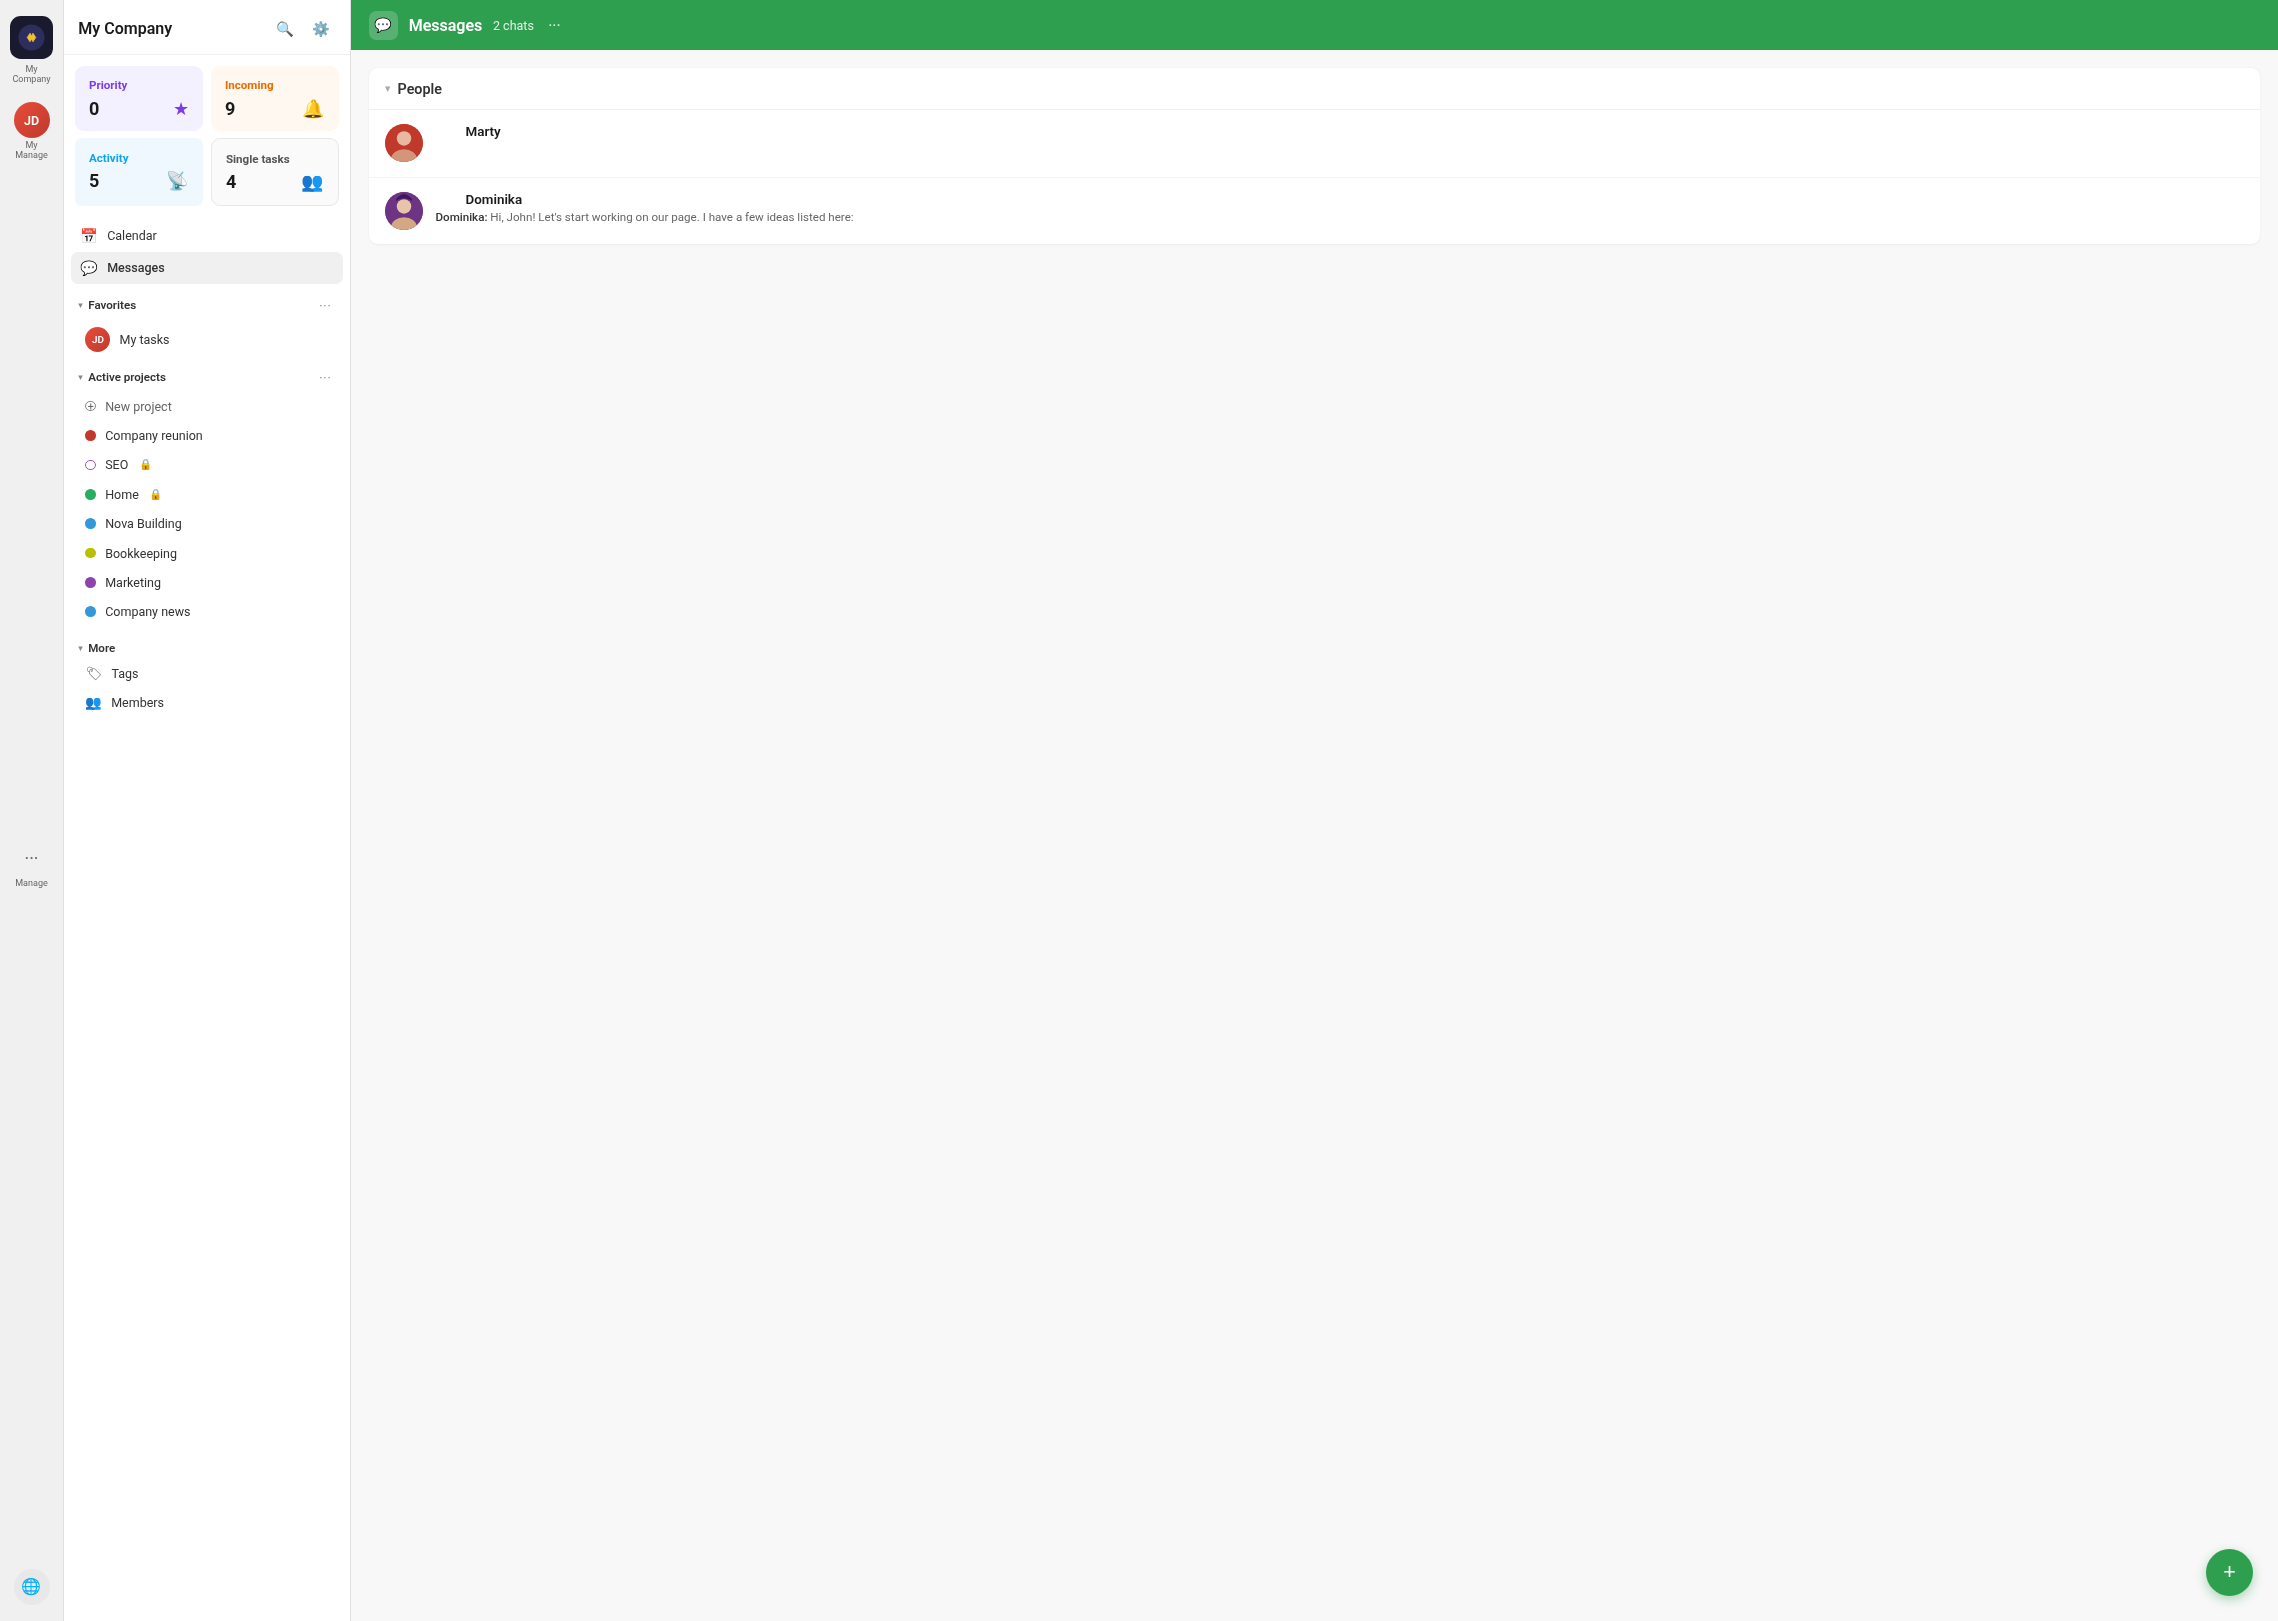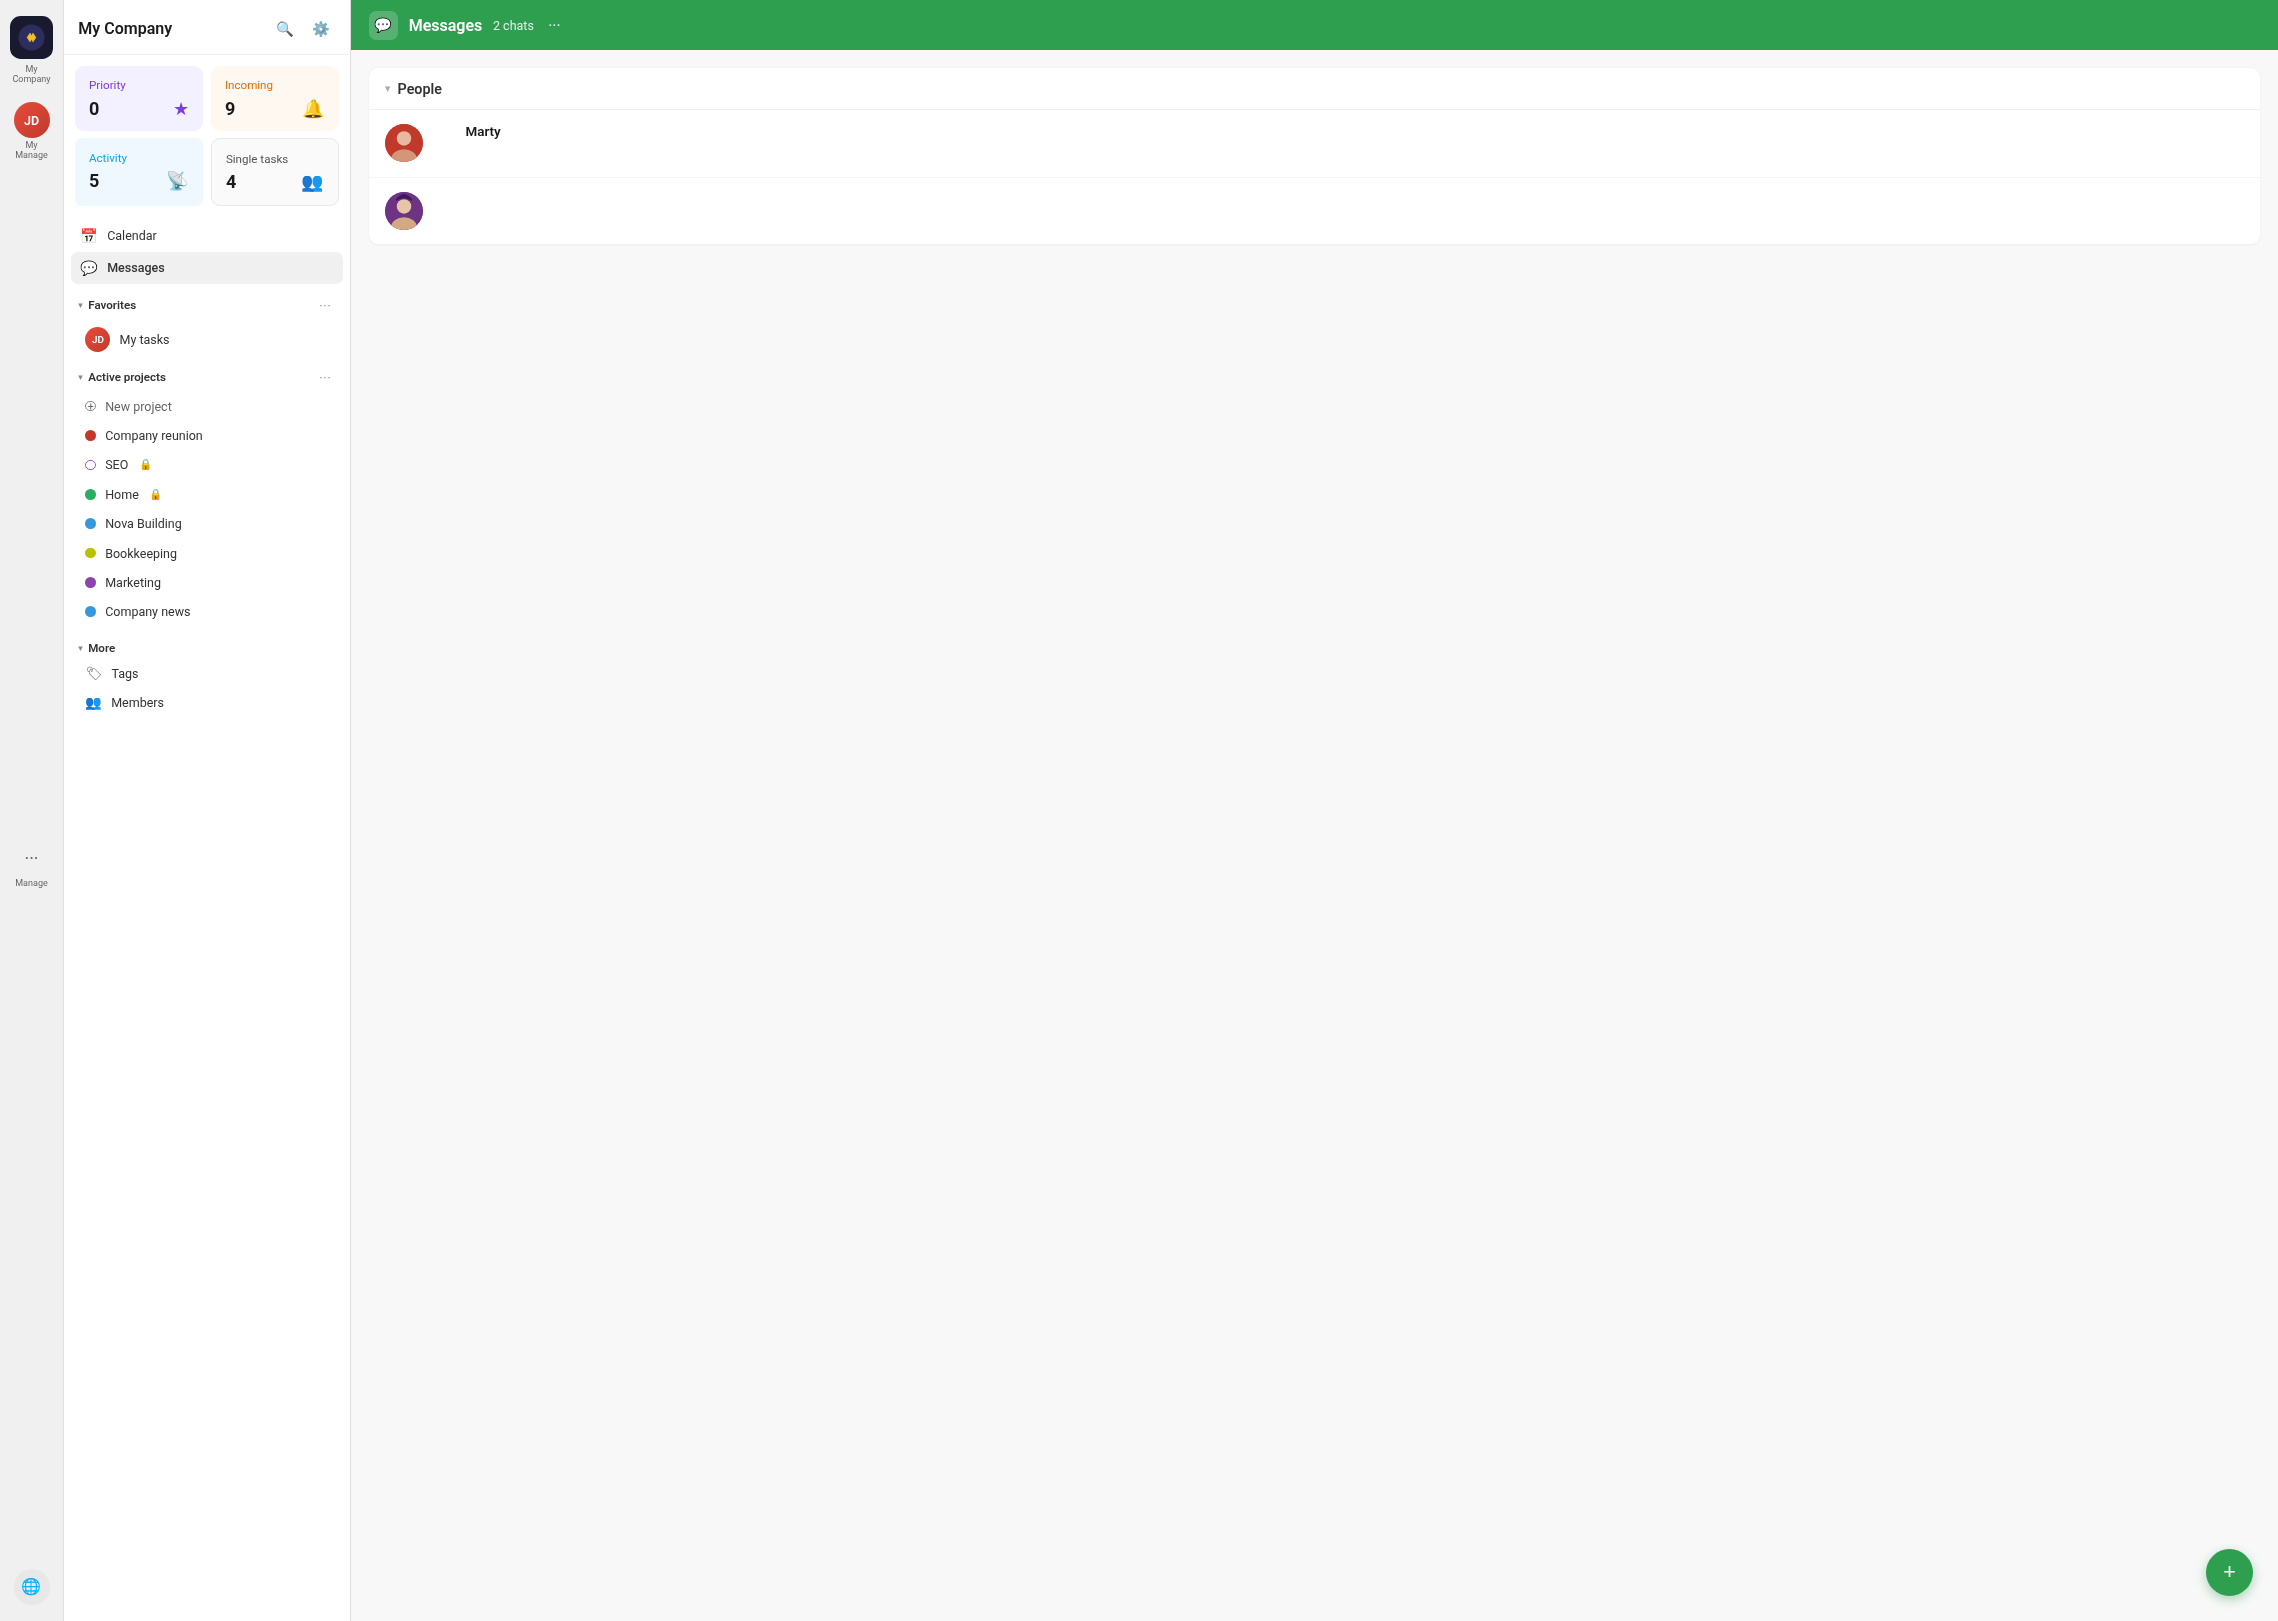--- a/index.html
+++ b/index.html
@@ -133,21 +133,21 @@
     .stat-card-activity {
       background: #f0f8ff;
       border-radius: 7px;
     }
     .stat-card-single {
       background: #fafafa;
       border: 0.9px solid #e8e8e8;
     }
     .stat-card-title {
       font-size: 11.6px;
-      font-weight: 400;
+      font-weight: 700;
       margin-bottom: 5.4px;
     }
     .stat-card-priority .stat-card-title { color: #7c3aed; }
     .stat-card-incoming .stat-card-title { color: #ea6c00; }
     .stat-card-activity .stat-card-title { color: #0ea5e9; }
     .stat-card-single .stat-card-title { color: #555; }
 
     .stat-card-bottom {
       display: flex;
       align-items: center;
@@ -592,19 +592,25 @@
 
       <div class="conversation-item">
         <div class="conv-avatar conv-avatar-dom">
           <svg width="38" height="38" viewBox="0 0 42 42">
             <circle cx="21" cy="21" r="21" fill="#6c3483"></circle>
             <circle cx="21" cy="16" r="8" fill="#e8c4a8"></circle>
             <ellipse cx="21" cy="38" rx="14" ry="10" fill="#d4a882"></ellipse>
             <path d="M12 10 Q21 4 30 10 Q30 5 21 2 Q12 5 12 10Z" fill="#3d1a5e"></path>
           </svg>
         </div>
+        <div class="conv-content">
+          <div class="conv-name">Dominika</div>
+          <div class="conv-preview">
+            <strong>Dominika:</strong><span> Hi, John! Let's start working on our page. I have a few ideas listed here:</span>
+          </div>
+        </div>
       </div>
     </div>
   </div>
 </div>
 
 <button class="fab">+</button>
 
 
 </body></html>

